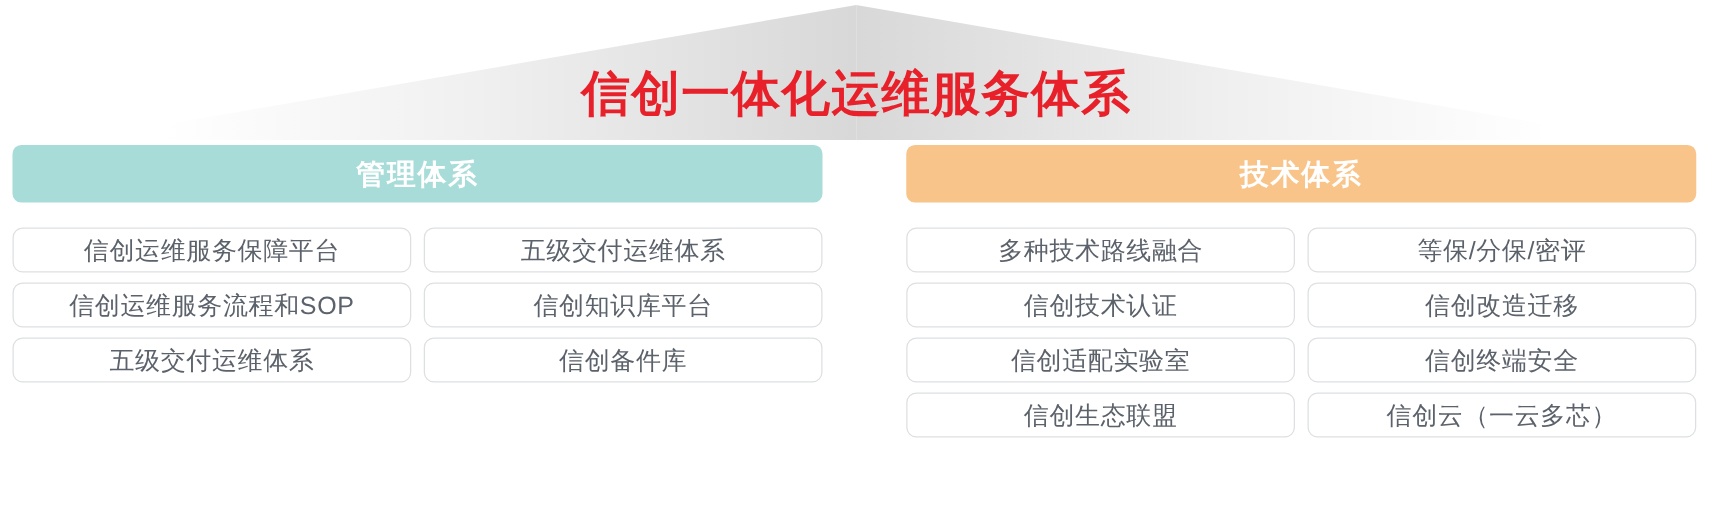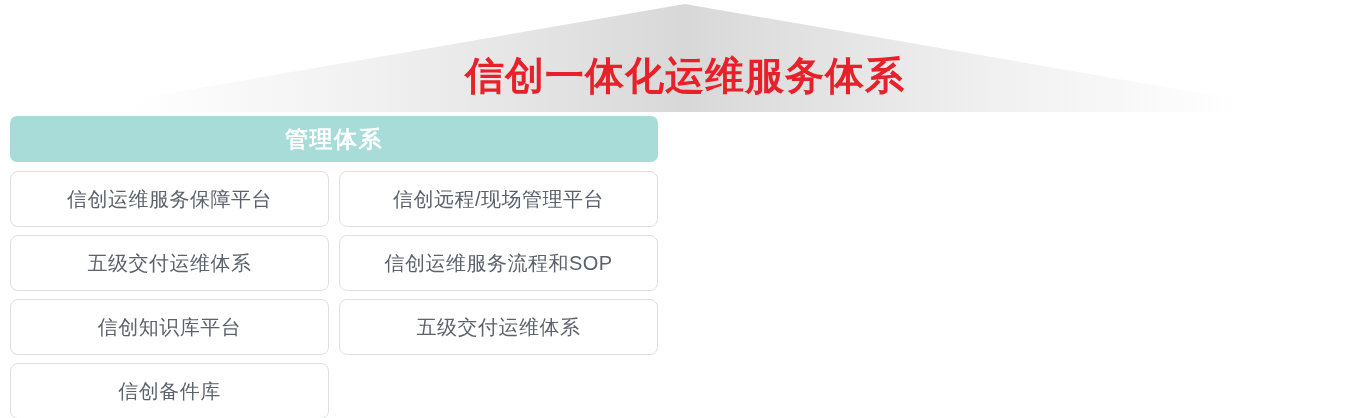--- a/index.html
+++ b/index.html
@@ -63,34 +63,34 @@
   .panel-header {
     height: 46px;
     border-radius: 7px;
     display: flex;
     align-items: center;
     justify-content: center;
     color: #ffffff;
     font-size: 23px;
     font-weight: bold;
     letter-spacing: 1.5px;
-    margin-bottom: 9px;
+    margin-bottom: 20px;
   }
   .panel.left  .panel-header { background: #a8dcd9; }
   .panel.right .panel-header { background: #f8c489; }
 
   .panel-grid {
     display: grid;
     grid-template-columns: 1fr 1fr;
     column-gap: 10px;
     row-gap: 8px;
   }
 
   .cell {
-    height: 56px;
+    height: 36px;
     border: 1px solid #dddfe1;
     border-radius: 8px;
     background: #ffffff;
     display: flex;
     align-items: center;
     justify-content: center;
     font-size: 20px;
     color: #5c626b;
     white-space: nowrap;
     letter-spacing: 0.5px;
@@ -121,24 +121,36 @@
     </svg>
     <div class="banner-title">信创一体化运维服务体系</div>
   </div>
 
   <div class="panels">
 
     <div class="panel left">
       <div class="panel-header">管理体系</div>
       <div class="panel-grid">
         <div class="cell">信创运维服务保障平台</div>
-        <div class="cell">信创远程/现场管理平台</div>
         <div class="cell">五级交付运维体系</div>
         <div class="cell">信创运维服务流程和SOP</div>
         <div class="cell">信创知识库平台</div>
         <div class="cell">五级交付运维体系</div>
         <div class="cell">信创备件库</div>
       </div>
     </div>
 
+    <div class="panel right">
+      <div class="panel-header">技术体系</div>
+      <div class="panel-grid">
+        <div class="cell">多种技术路线融合</div>
+        <div class="cell">等保/分保/密评</div>
+        <div class="cell">信创技术认证</div>
+        <div class="cell">信创改造迁移</div>
+        <div class="cell">信创适配实验室</div>
+        <div class="cell">信创终端安全</div>
+        <div class="cell">信创生态联盟</div>
+        <div class="cell">信创云（一云多芯）</div>
+      </div>
+    </div>
 
   </div>
 </div>
 
 </body></html>

